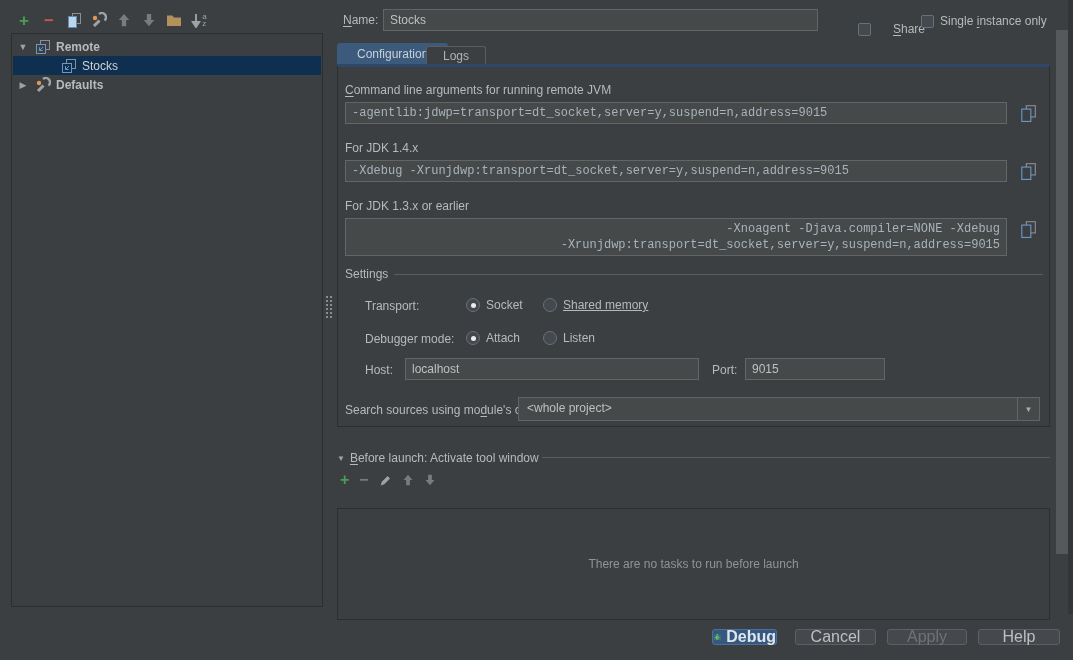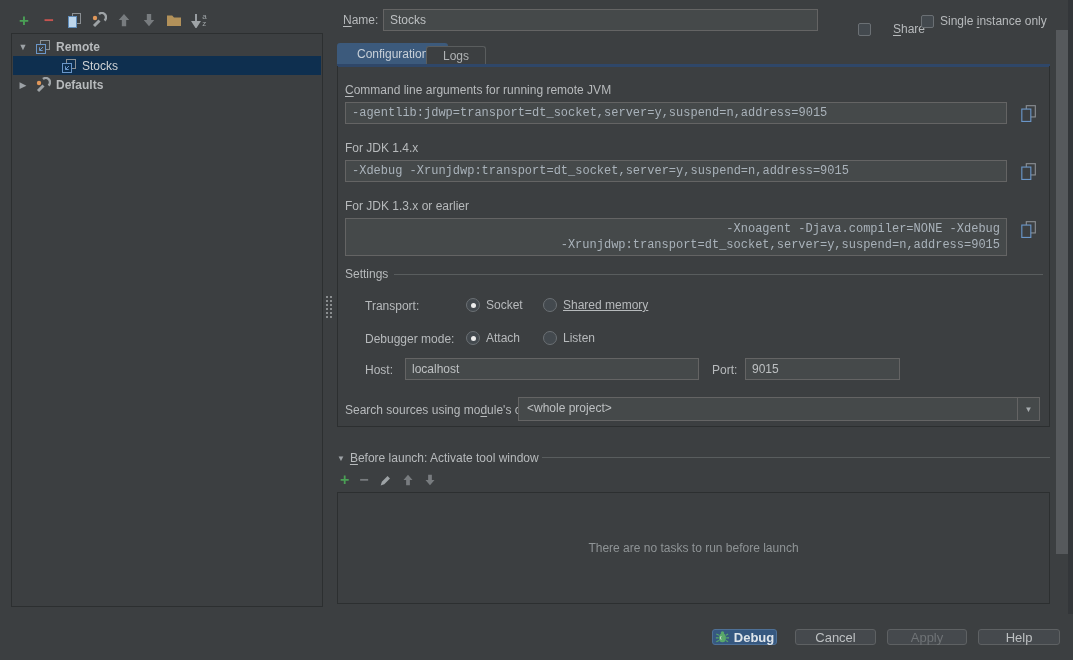--- a/index.html
+++ b/index.html
@@ -65,21 +65,21 @@
   .radio.sel::after {
     content:''; position:absolute; left:4px; top:4px; width:5px; height:5px;
     border-radius:50%; background:#ececec;
   }
   .checkbox { width:13px; height:13px; background:#43494e; border:1px solid #6b7074; border-radius:2px; }
 
   
   .btn {
     position:absolute; height:16px; border-radius:3px; background:#45494d;
     border:1px solid #5e6163; color:#bdc0c2; display:flex; align-items:center; justify-content:center;
-    font-size:13px;
+    font-size:16px;
   }
   .btn.primary { background:#365880; border-color:#4e7096; color:#dfe5ea; font-weight:bold; }
   .btn.disabled { color:#6f7376; }
 
   .grip { display:grid; grid-template-columns:2px 2px; grid-auto-rows:2px; gap:2px; }
   .grip i { background:#8a8d8f; }
 
   .scroll-thumb { left:1056px; top:30px; width:12px; height:524px; background:#56595c; }
   .scroll-edge { left:1068px; top:0; width:5px; height:614px; background:#333639; }
 
@@ -245,21 +245,21 @@
   <span class="lbl">Attach</span>
 </div>
 <div class="abs" style="left:543px; top:331px; display:flex; align-items:center; gap:6px;">
   <span class="radio"></span>
   <span class="lbl">Listen</span>
 </div>
 
 <div class="abs lbl" style="left:365px; top:363px;">Host:</div>
 <div class="abs field" style="left:405px; top:358px; width:294px; height:22px;"><span>localhost</span></div>
 <div class="abs lbl" style="left:712px; top:363px;">Port:</div>
-<div class="abs field" style="left:745px; top:358px; width:155px; height:22px;"><span>9015</span></div>
+<div class="abs field" style="left:745px; top:358px; width:140px; height:22px;"><span>9015</span></div>
 
 <div class="abs lbl" style="left:345px; top:403px;"><span>Search sources using mo</span><span class="mnemo">d</span><span>ule's classpath:</span></div>
 <div class="abs combo" style="left:518px; top:397px; width:522px; height:24px;">
   <span class="combo-value">&lt;whole project&gt;</span>
   <span class="combo-btn">
       <span>▼</span>
     </span>
 </div>
 
 <div class="abs" style="left:337px; top:451px; display:flex; align-items:center;">
@@ -275,21 +275,21 @@
       <path d="M2 14 L3.5 9.5 L10.5 2.5 L13.5 5.5 L6.5 12.5 Z" fill="#9ea3a6"></path>
     </svg>
   <svg width="12" height="12" viewBox="0 0 16 16">
       <path d="M8 1 L14 8 H10.5 V15 H5.5 V8 H2 Z" fill="#787c7f"></path>
     </svg>
   <svg width="12" height="12" viewBox="0 0 16 16">
       <path d="M8 15 L2 8 H5.5 V1 H10.5 V8 H14 Z" fill="#787c7f"></path>
     </svg>
 </div>
 
-<div class="abs tasks-box" style="display:flex; align-items:center; justify-content:center;">
+<div class="abs tasks-box" style="display:flex; align-items:center; justify-content:center;margin-top:16px;">
   <span class="empty-text">There are no tasks to run before launch</span>
 </div>
 
 <div class="btn primary" style="left:712px; top:629px; width:65px; gap:5px;">
   <svg width="14" height="14" viewBox="0 0 16 16">
     <ellipse cx="8.5" cy="9" rx="4" ry="5" fill="#59a869"></ellipse>
     <circle cx="8.5" cy="3.5" r="2" fill="#59a869"></circle>
     <path d="M4.5 6 L1.5 4.5 M4.2 9 H1 M4.5 12 L1.5 13.5 M12.5 6 L15 4.5 M12.8 9 H16 M12.5 12 L15 13.5" stroke="#59a869" stroke-width="1.2" fill="none"></path>
     <path d="M7 7 A3 3 0 0 0 7 11" stroke="#d8e9dc" stroke-width="1" fill="none"></path>
   </svg>

